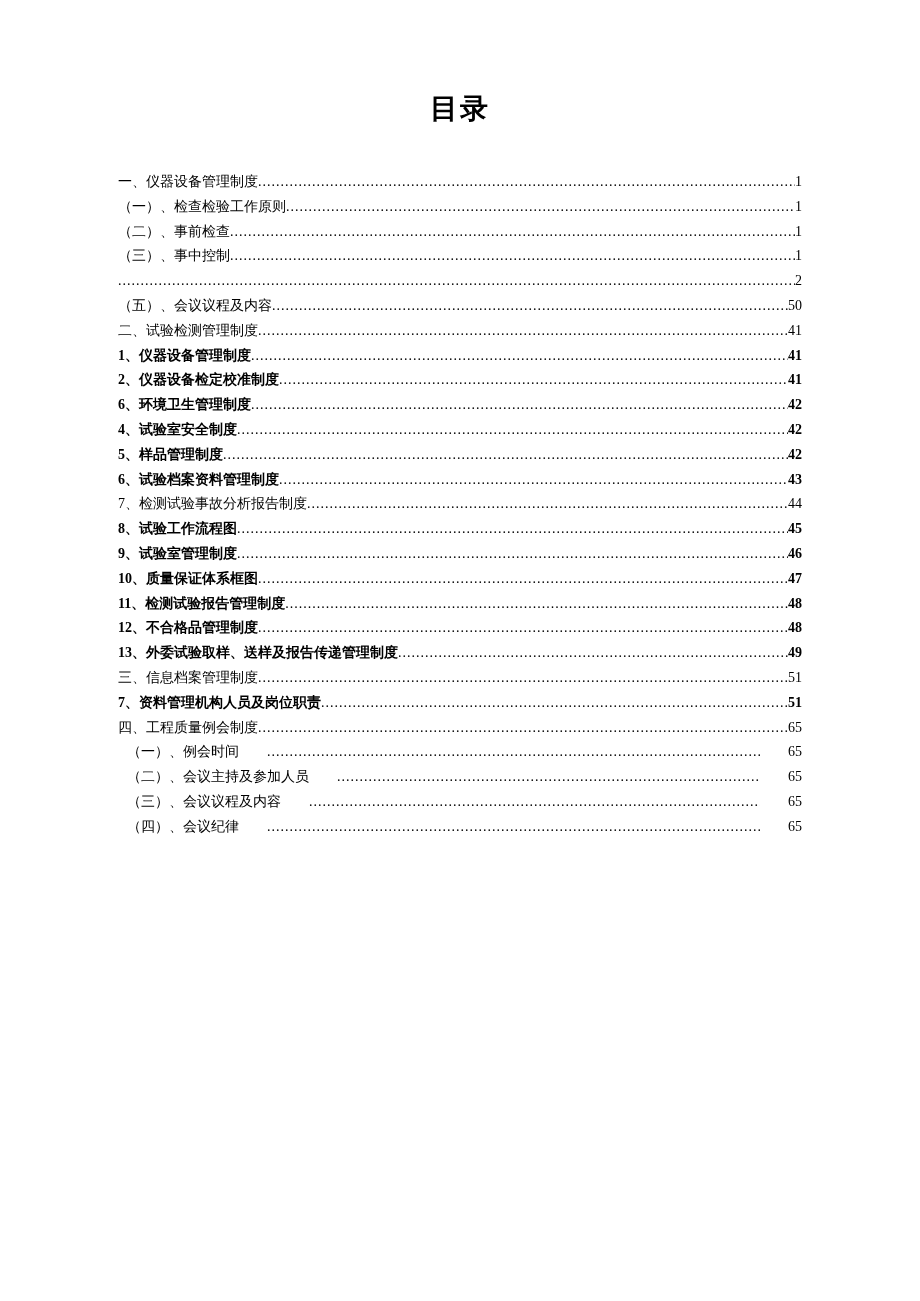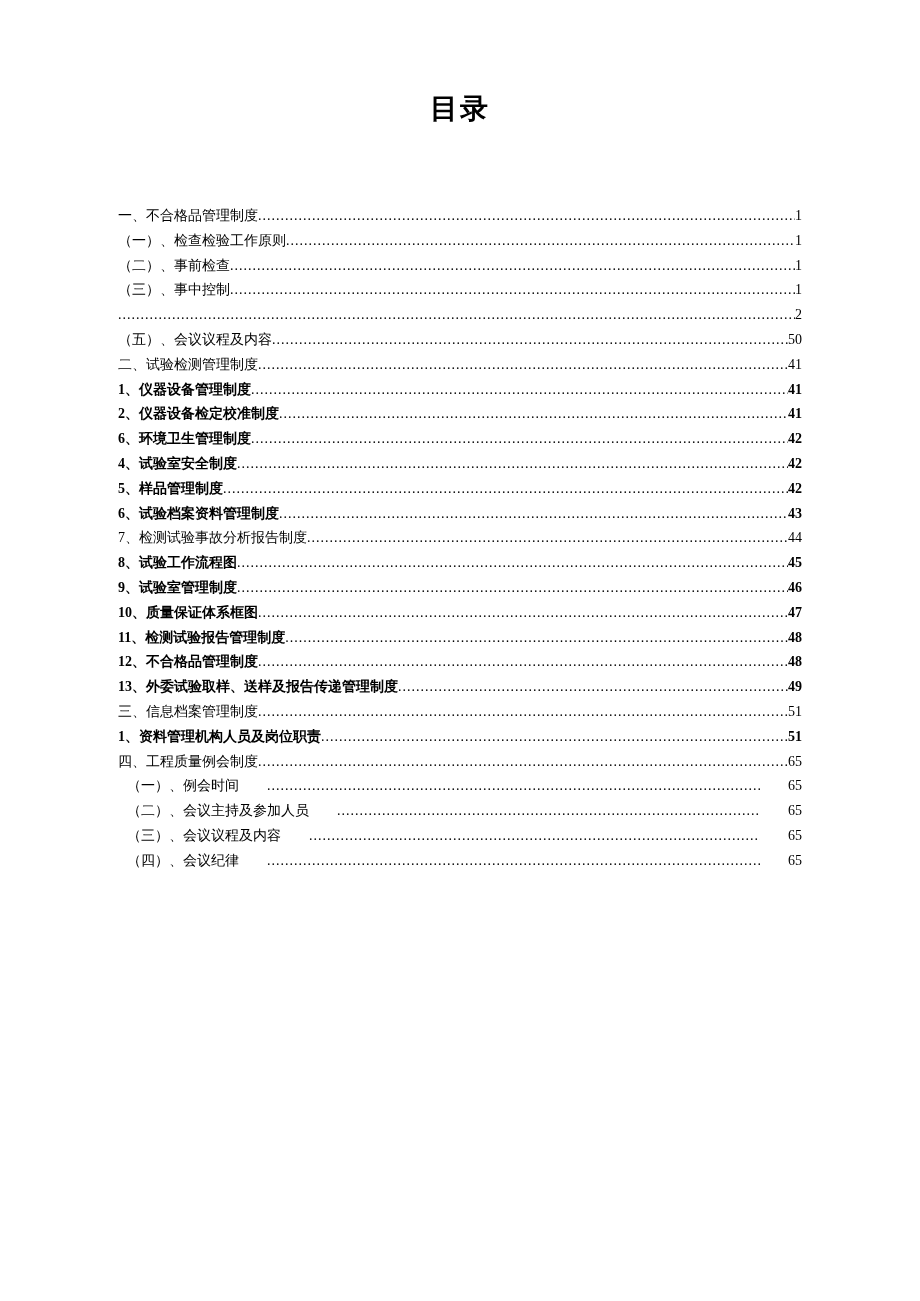--- a/index.html
+++ b/index.html
@@ -13,21 +13,21 @@
       width: 920px;
       height: 1301px;
       margin: 0 auto;
       padding: 90px 118px 0 118px;
       color: #000000;
     }
     .title {
       text-align: center;
       font-size: 28px;
       font-weight: bold;
-      margin-bottom: 76px;
+      margin-bottom: 42px;
       font-family: Liberation Sans, sans-serif;
       letter-spacing: 2px;
     }
     .toc {
       font-size: 14px;
     }
     .toc-entry {
       display: flex;
       align-items: baseline;
       line-height: 24.8px;
@@ -61,21 +61,21 @@
       font-weight: bold;
     }
   </style>
 </head>
 <body>
 
 <h1 class="title">目录</h1>
 
 <div class="toc" id="toc-container">
     <div class="toc-entry">
-      <span class="toc-label">一、不合格品管理制度</span>
+      <span class="toc-label">一、仪器设备管理制度</span>
       <span class="toc-dots"></span>
       <span class="toc-page">1</span>
     </div>
     <div class="toc-entry">
       <span class="toc-label">（一）、检查检验工作原则</span>
       <span class="toc-dots"></span>
       <span class="toc-page">1</span>
     </div>
     <div class="toc-entry">
       <span class="toc-label">（二）、事前检查</span>
@@ -165,21 +165,21 @@
       <span class="toc-label bold">13、外委试验取样、送样及报告传递管理制度</span>
       <span class="toc-dots"></span>
       <span class="toc-page bold">49</span>
     </div>
     <div class="toc-entry">
       <span class="toc-label">三、信息档案管理制度</span>
       <span class="toc-dots"></span>
       <span class="toc-page">51</span>
     </div>
     <div class="toc-entry">
-      <span class="toc-label bold">1、资料管理机构人员及岗位职责</span>
+      <span class="toc-label bold">7、资料管理机构人员及岗位职责</span>
       <span class="toc-dots"></span>
       <span class="toc-page bold">51</span>
     </div>
     <div class="toc-entry">
       <span class="toc-label">四、工程质量例会制度</span>
       <span class="toc-dots"></span>
       <span class="toc-page">65</span>
     </div>
     <div class="toc-entry indent">
       <span class="toc-label">（一）、例会时间</span>

